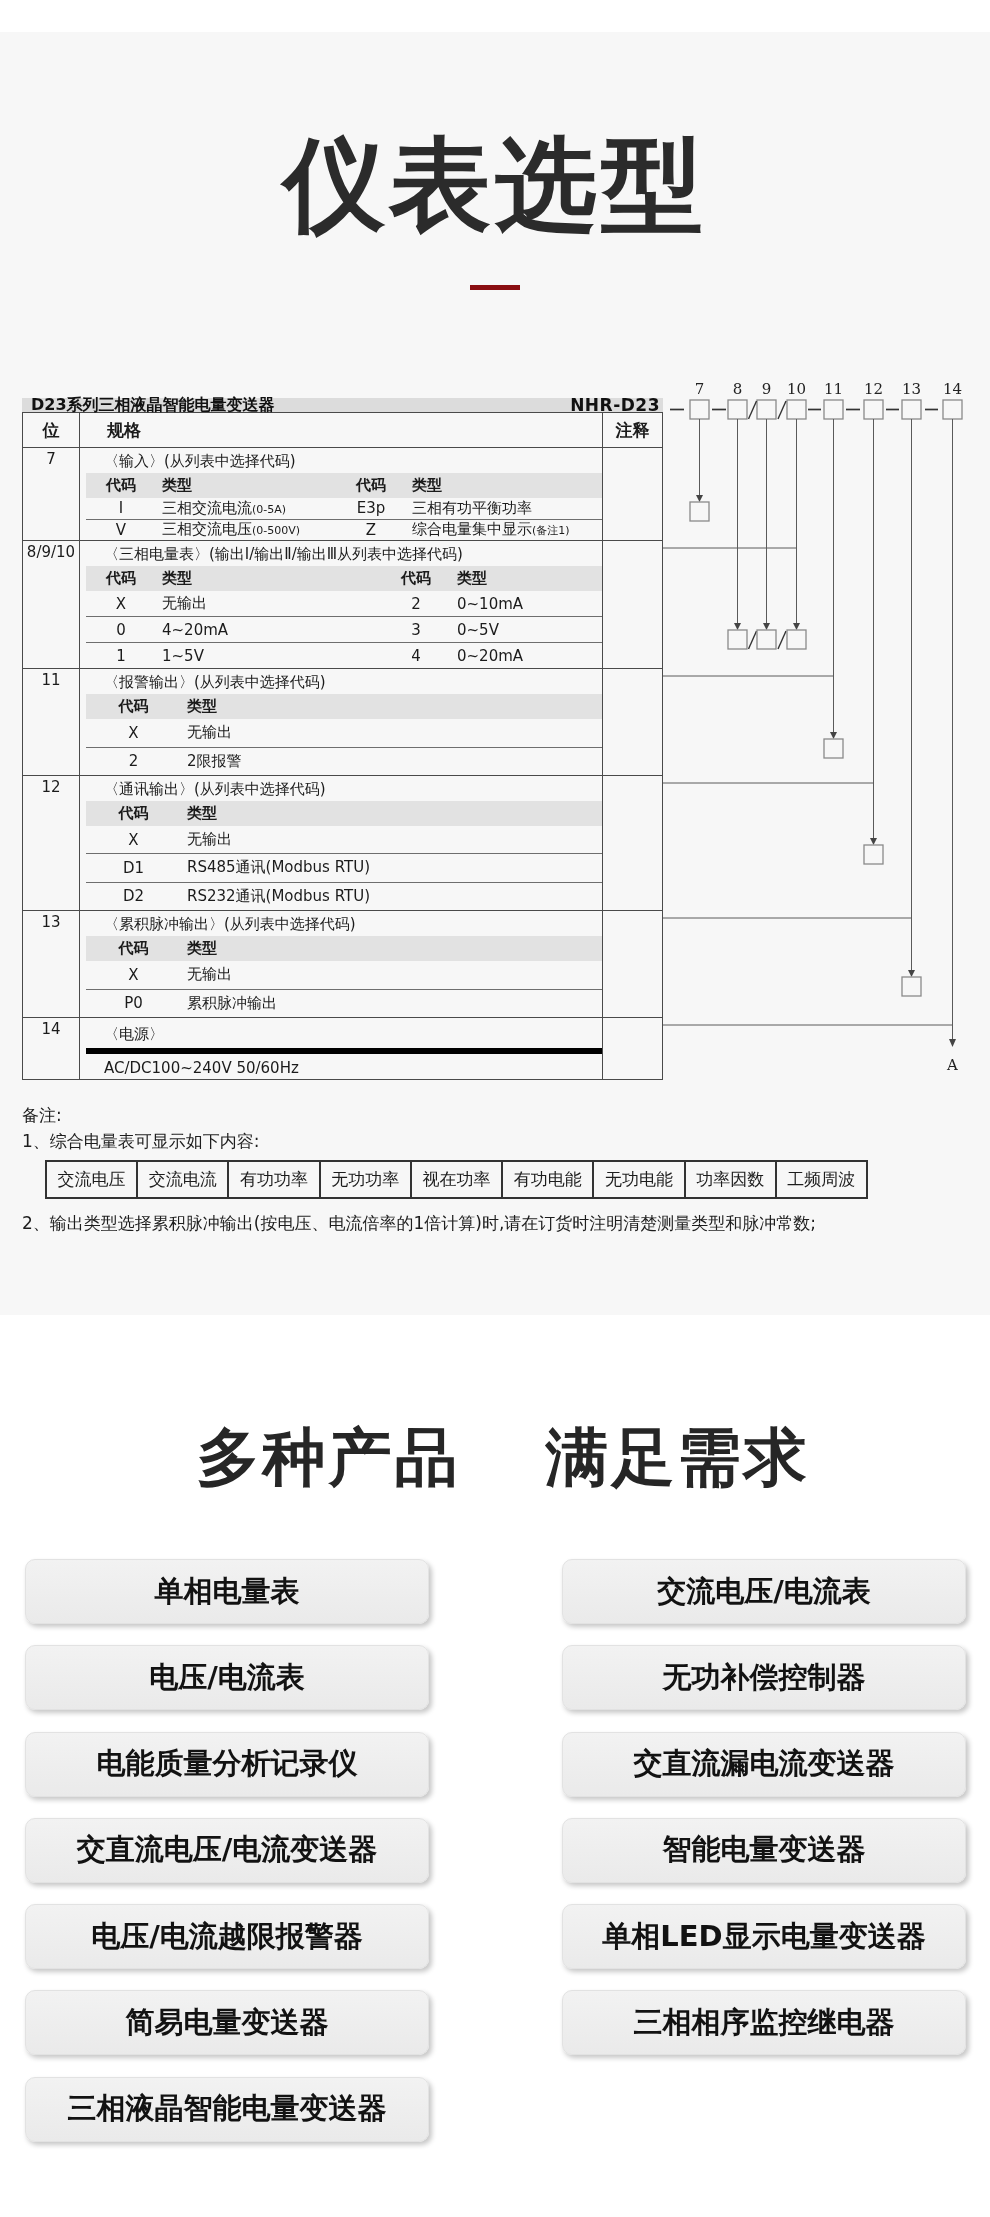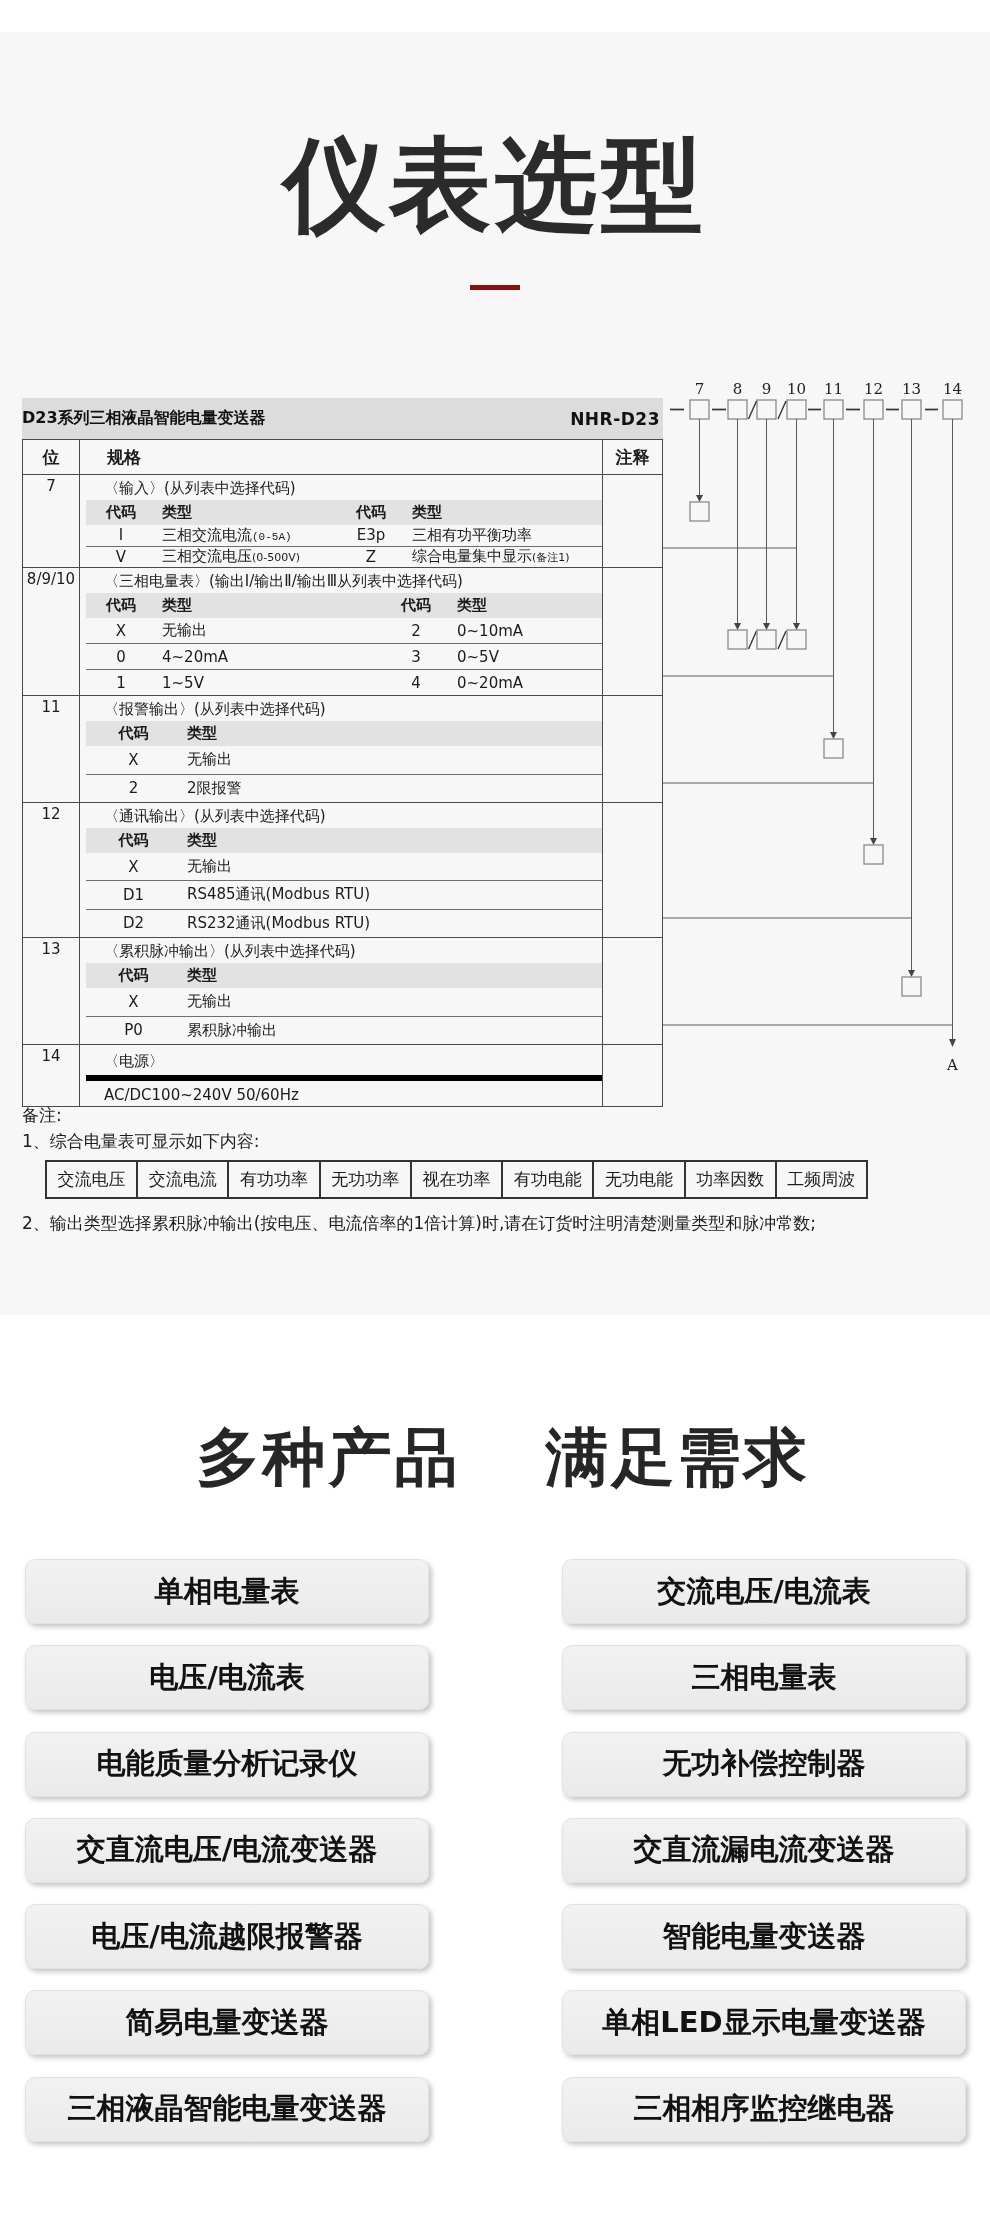--- a/index.html
+++ b/index.html
@@ -4,21 +4,21 @@
 <style>
   *{margin:0;padding:0;box-sizing:border-box}
   html,body{width:990px}
   body{height:2217px;position:relative;background:#ffffff;font-family:"DejaVu Sans",sans-serif;color:#222;overflow:hidden}
   .top-card{position:absolute;left:0;top:32px;width:990px;height:1283px;background:#f7f7f7}
   h1.title{position:absolute;top:126px;left:0;width:990px;text-align:center;font-size:102px;line-height:1.16;font-weight:900;color:#2b2b2b;letter-spacing:4px}
   .red-dash{position:absolute;top:285px;left:470px;width:50px;height:5px;background:#8a0e12}
 
   
   .sel-table{position:absolute;left:22px;top:398px;width:641px;font-size:15px;color:#1b1b1b}
-  .bar{height:41px;background:#dcdcdc;display:flex;justify-content:space-between;align-items:center;padding:0 3px 0 0;font-weight:bold;font-size:16px;color:#111}
+  .bar{height:14px;background:#dcdcdc;display:flex;justify-content:space-between;align-items:center;padding:0 3px 0 9px;font-weight:bold;font-size:16px;color:#111}
   .bar .model{font-size:17px;letter-spacing:0.5px}
   .grid{border:1px solid #4a4a4a}
   .hrow{display:flex;height:34px;font-weight:bold;font-size:17px}
   .c-pos{width:57px;border-right:1px solid #4a4a4a;display:flex;align-items:center;justify-content:center}
   .c-spec{flex:1;border-right:1px solid #4a4a4a;display:flex;align-items:center;padding-left:27px}
   .c-note{width:59px;display:flex;align-items:center;justify-content:center}
   .group{display:flex;border-top:1px solid #4a4a4a}
   .g-pos{width:57px;border-right:1px solid #4a4a4a;text-align:center;padding-top:2px;font-size:15px;flex:0 0 auto}
   .g-spec{flex:1;border-right:1px solid #4a4a4a;display:flex;flex-direction:column;min-width:0}
   .g-note{width:59px;flex:0 0 auto}
@@ -78,21 +78,21 @@
             <div class="gtitle">〈输入〉(从列表中选择代码)</div>
             <div class="subtable">
               <div class="shead srowf">
                 <div class="scode" style="flex: 0 0 70px;">代码</div>
                 <div class="stype" style="flex: 0 0 180px;">类型</div>
                 <div class="scode" style="flex: 0 0 70px;">代码</div>
                 <div class="stype">类型</div>
               </div>
               <div class="srow srowf">
                 <div class="scode" style="flex: 0 0 70px;">I</div>
-                <div class="stype" style="flex: 0 0 180px; font-family: Liberation Mono, monospace;"><span>三相交流电流</span><span class="small">(0-5A)</span></div>
+                <div class="stype" style="flex: 0 0 180px;"><span>三相交流电流</span><span class="small">(0-5A)</span></div>
                 <div class="scode" style="flex: 0 0 70px;">E3p</div>
                 <div class="stype"><span>三相有功平衡功率</span></div>
               </div>
               <div class="srow srowf ln">
                 <div class="scode" style="flex: 0 0 70px;">V</div>
                 <div class="stype" style="flex: 0 0 180px;"><span>三相交流电压</span><span class="small">(0-500V)</span></div>
                 <div class="scode" style="flex: 0 0 70px;">Z</div>
                 <div class="stype"><span>综合电量集中显示</span><span class="small">(备注1)</span></div>
               </div>
             </div>
@@ -292,20 +292,19 @@
       <div class="pbtn">单相电量表</div>
       <div class="pbtn">电压/电流表</div>
       <div class="pbtn">电能质量分析记录仪</div>
       <div class="pbtn">交直流电压/电流变送器</div>
       <div class="pbtn">电压/电流越限报警器</div>
       <div class="pbtn">简易电量变送器</div>
       <div class="pbtn">三相液晶智能电量变送器</div>
     </div>
   <div class="pcol right">
       <div class="pbtn">交流电压/电流表</div>
-      <div class="pbtn">三相电量表</div>
       <div class="pbtn">无功补偿控制器</div>
       <div class="pbtn">交直流漏电流变送器</div>
       <div class="pbtn">智能电量变送器</div>
       <div class="pbtn">单相LED显示电量变送器</div>
       <div class="pbtn">三相相序监控继电器</div>
     </div>
 </div>
 
 </body></html>

